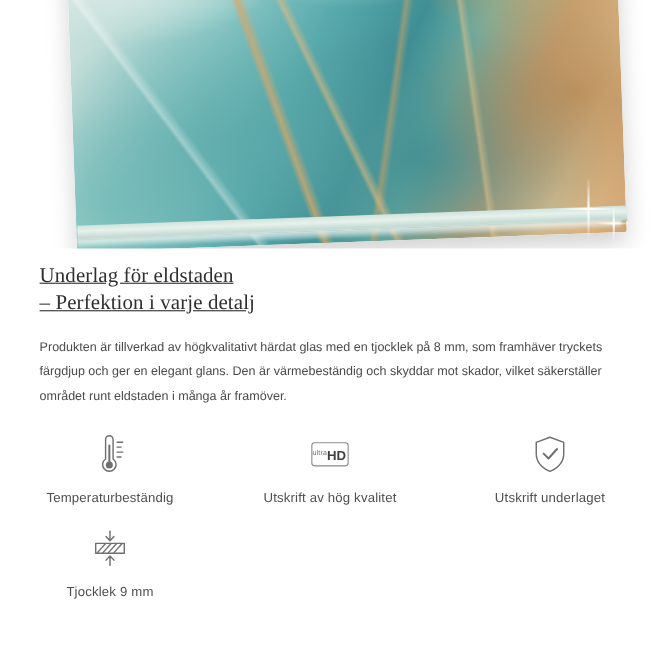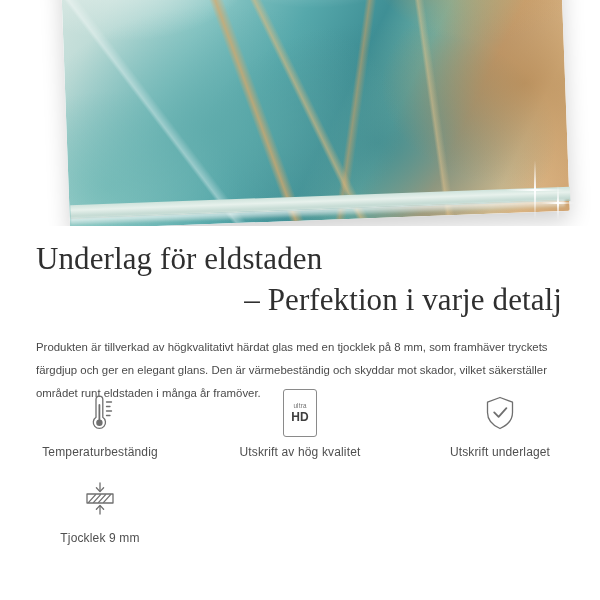--- a/index.html
+++ b/index.html
@@ -113,28 +113,29 @@
 
   
   .content {
     position: absolute;
     left: 0;
     top: 226px;
     width: 600px;
   }
   .headline {
     font-family: "Liberation Serif", serif;
-    font-size: 31px;
+    font-size: 19px;
     line-height: 1.33;
     color: #2f2f2f;
     font-weight: 400;
     letter-spacing: 0.1px;
     padding: 12px 38px 0 36px;
-  }
-  .headline .l2 { display: block; text-align: right; }
+    text-decoration: underline;
+  }
+  .headline .l2 { display: block; }
   .body-copy {
     margin-top: 16px;
     padding: 0 40px 0 36px;
     font-size: 11.4px;
     line-height: 2.0;
     color: #4a4a4a;
   }
 
   
   .features {
@@ -161,27 +162,27 @@
   }
   .feature .flabel {
     margin-top: 10px;
     font-size: 12px;
     color: #4f4f4f;
     text-align: center;
     letter-spacing: 0.15px;
   }
   .ultrahd {
     width: 34px;
-    height: 48px;
+    height: 22px;
     border: 1.3px solid #8a8a8a;
     border-radius: 3px;
     display: flex;
-    flex-direction: column;
+    flex-direction: row;
     align-items: center;
-    justify-content: center;
+    justify-content: flex-start;
     line-height: 1;
   }
   .ultrahd .u1 { font-size: 6.3px; color: #6f6f6f; letter-spacing: 0.2px; }
   .ultrahd .u2 { font-size: 12px; font-weight: bold; color: #3f3f3f; margin-top: 1px; }
 </style>
 </head>
 <body>
 
 <div class="page">
 

